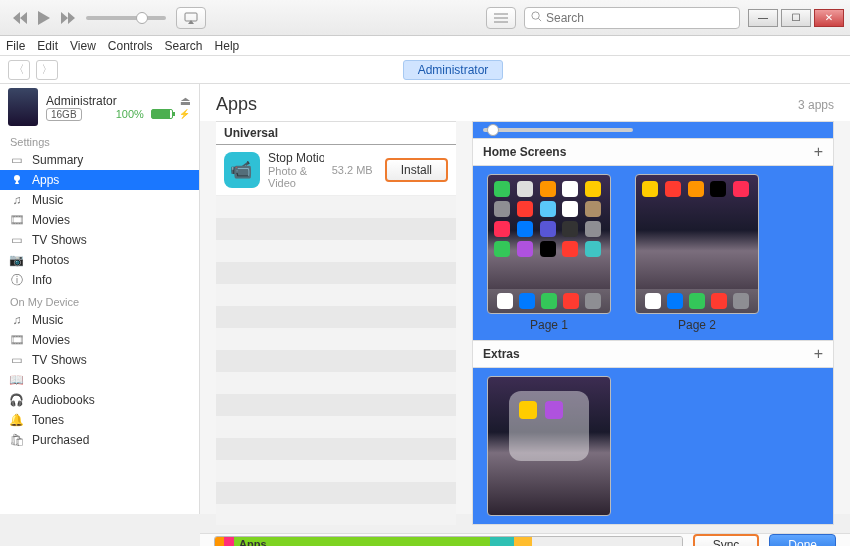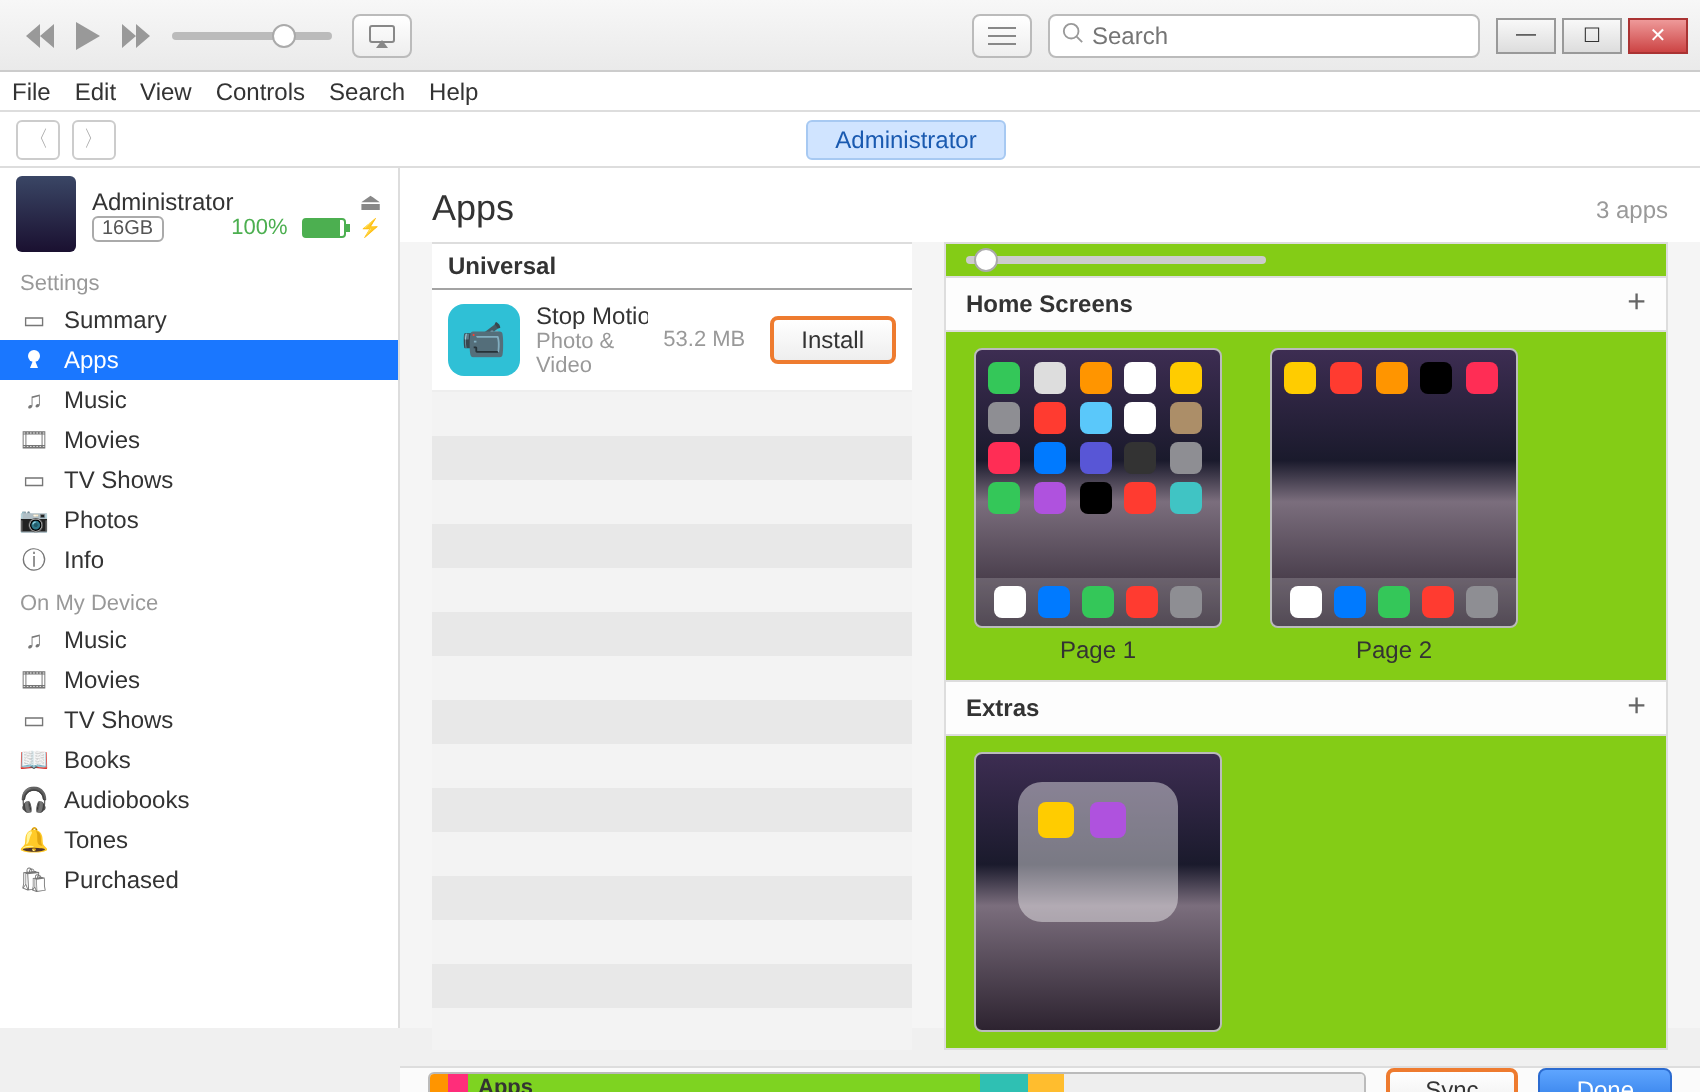--- a/index.html
+++ b/index.html
@@ -65,21 +65,21 @@
 .small-search input { border:none; outline:none; width:100%; font-size:12px;}
 .section-head { font-weight:bold; padding:4px 8px; background:#fff; border-top:1px solid #ddd; border-bottom:1px solid #a3a3a3; font-size:12px;}
 .app-row { display:flex; align-items:center; padding:6px 8px; background:#fff; gap:8px; border-bottom:1px solid #eee;}
 .app-icon { width:36px; height:36px; background:#2fc0d6; border-radius:8px; display:flex; align-items:center; justify-content:center; color:#fff; font-size:18px;}
 .app-text { flex:1; display:flex; flex-direction:column; overflow:hidden;}
 .app-name { font-size:12px; color:#333; white-space:nowrap;}
 .app-cat { font-size:11px; color:#999;}
 .app-size { font-size:11px; color:#999; margin-right:4px;}
 .install-btn { border:2px solid #ee7b2f; border-radius:4px; padding:3px 14px; background:linear-gradient(#fff,#eee); font-size:12px; }
 .stripes { flex:1; background: repeating-linear-gradient(#f3f3f3 0, #f3f3f3 22px, #e8e8e8 22px, #e8e8e8 44px);}
-.right-panel { flex:1; background:#84cc16; border:1px solid #ddd; overflow:hidden;}
+.right-panel { flex:1; background:#3b82f6; border:1px solid #ddd; overflow:hidden;}
 .slider-row { padding:6px 10px;}
 .slider-row .strack{ width:150px; height:4px; background:#ccc; border-radius:2px; position:relative;}
 .slider-row .sknob{ position:absolute; left:4px; top:-4px; width:12px;height:12px;background:#fff;border:1px solid #aaa;border-radius:50%;}
 .hs-head { display:flex; justify-content:space-between; align-items:center; padding:4px 10px; font-weight:bold; border-top:1px solid #ddd; border-bottom:1px solid #ddd; background:#fdfdfd;}
 .hs-head .plus { font-size:16px; color:#666; font-weight:normal;}
 .screens-row { display:flex; gap:24px; padding:8px 14px; }
 .screen-item { display:flex; flex-direction:column; align-items:center; gap:4px;}
 .ipad-screen { width:124px; height:140px; border:1px solid #bbb; background:linear-gradient(#3d2d52 0%,#1a1a2c 40%,#7b6e7d 55%,#2d2330 100%); border-radius:4px; overflow:hidden; display:flex; flex-direction:column; justify-content:space-between;}
 .icon-grid { display:grid; grid-template-columns: repeat(5, 1fr); gap:4px; padding:6px;}
 .aicon { width:16px; height:16px; border-radius:4px;}

